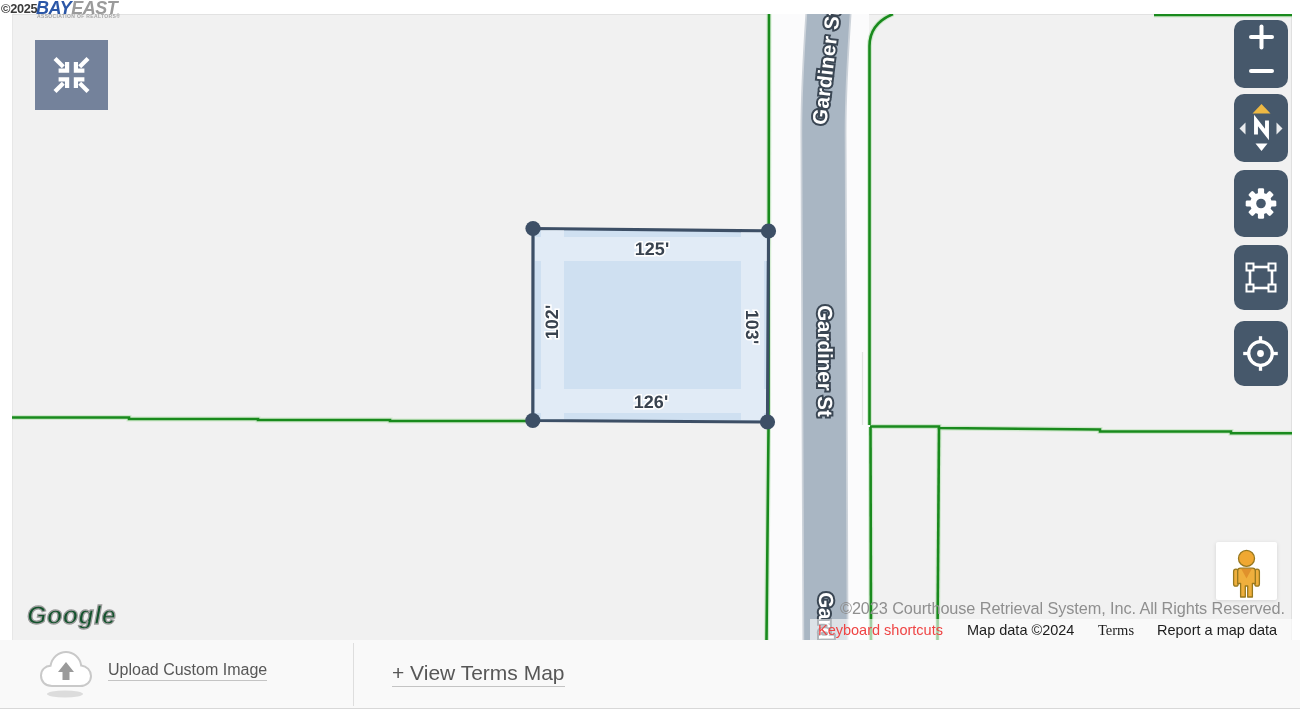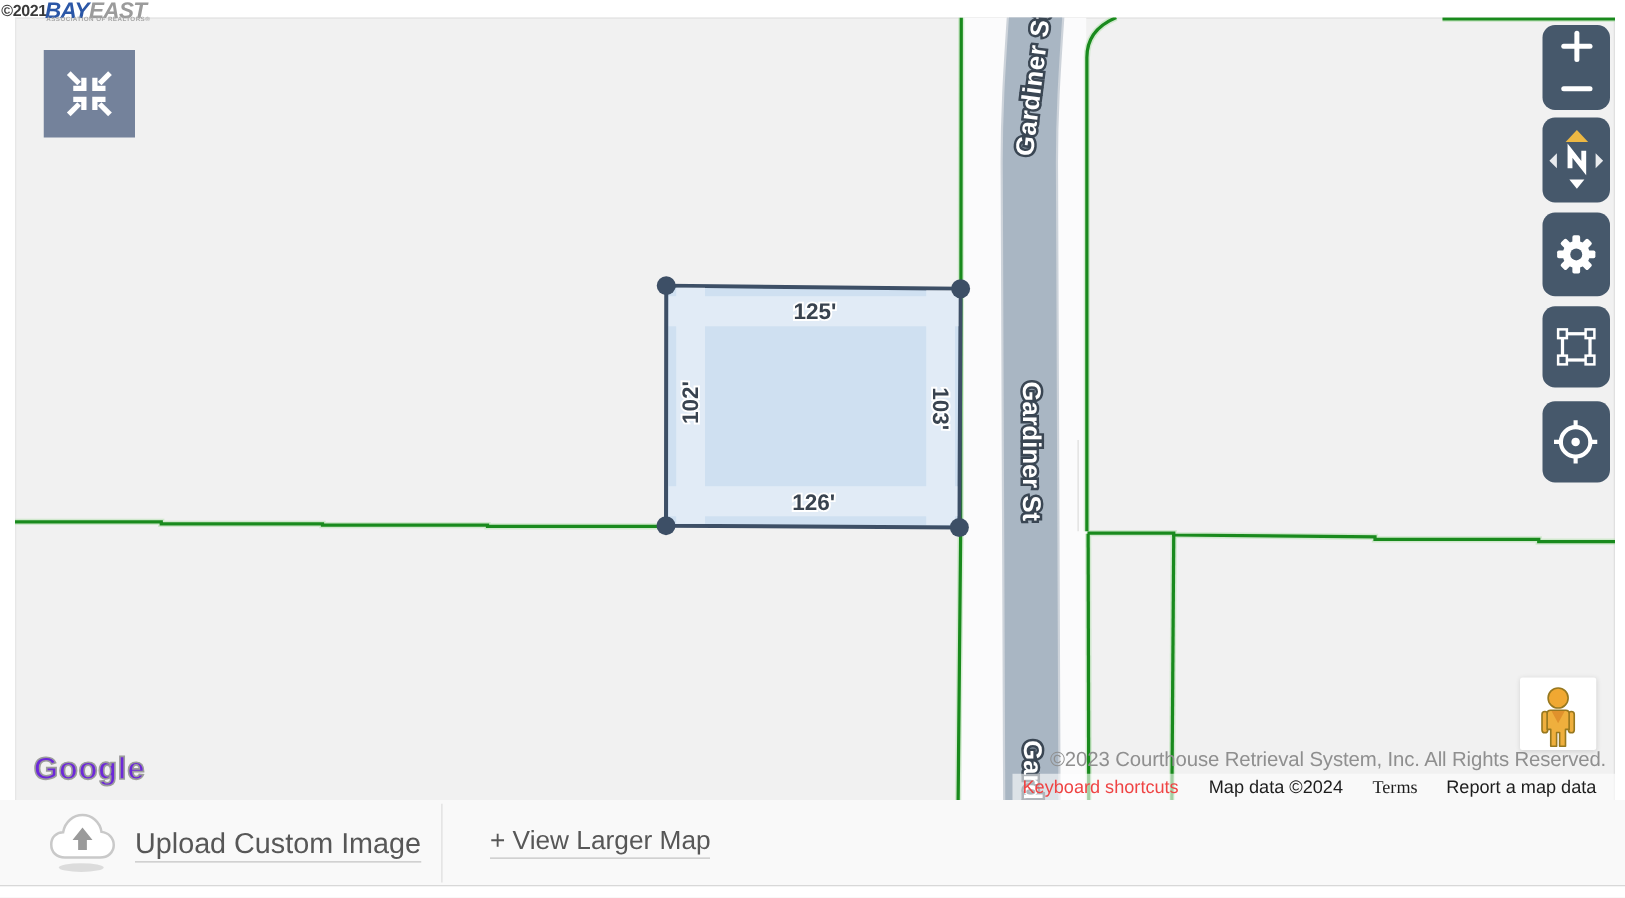--- a/index.html
+++ b/index.html
@@ -86,23 +86,23 @@
 <div class="abs" style="left:840px;top:599px;font-size:16.3px;color:#8f8f8f;letter-spacing:-0.1px;white-space:nowrap;">©2023 Courthouse Retrieval System, Inc. All Rights Reserved.</div>
 
 <div class="abs" style="left:818px;top:622px;font-size:14.5px;color:#ef4444;white-space:nowrap;">Keyboard shortcuts</div>
 
 <div class="abs" style="left:967px;top:622px;font-size:14.5px;color:#1d1d1d;white-space:nowrap;">Map data ©2024</div>
 
 <div class="abs" style="left:1098px;top:622px;font-size:14.5px;color:#1d1d1d;white-space:nowrap;font-family:Liberation Serif, serif;">Terms</div>
 
 <div class="abs" style="left:1157px;top:622px;font-size:14.5px;color:#1d1d1d;white-space:nowrap;">Report a map data</div>
 
-<div class="abs" style="left:27px;top:601px;font-size:25px;font-weight:bold;color:#6d28d9;-webkit-text-stroke:1.3px #9c9c9c;letter-spacing:0.5px;">Google</div>
-
-<div class="abs" style="left:1px;top:1px;font-size:12.8px;letter-spacing:-0.3px;font-weight:bold;color:#3a3a3a;">©2021</div>
+<div class="abs" style="left:27px;top:601px;font-size:25px;font-weight:bold;color:#14532d;-webkit-text-stroke:1.3px #9c9c9c;letter-spacing:0.5px;font-style:italic;">Google</div>
+
+<div class="abs" style="left:1px;top:1px;font-size:12.8px;letter-spacing:-0.3px;font-weight:bold;color:#3a3a3a;">©2025</div>
 
 <div class="abs" style="left:36px;top:-2px;font-size:18px;font-weight:bold;font-style:italic;letter-spacing:-0.5px;"><span style="color:#2b57a7;">BAY</span><span style="color:#9b9b9b;">EAST</span></div>
 
 <div class="abs" style="left:37px;top:13px;font-size:5px;font-weight:bold;color:#a6a6a6;letter-spacing:0.35px;">ASSOCIATION OF REALTORS®</div>
 
 <div class="abs" style="left:35px;top:40px;width:73px;height:70px;background:#74829b;">
   <svg width="73" height="70" viewBox="0 0 73 70">
     <g stroke="#ffffff" stroke-width="4.2" fill="none">
       <path d="M23.6,30.6 L32.1,30.6 L32.1,22.1"></path>
         <line x1="20" y1="18.5" x2="28.3" y2="26.8"></line>
@@ -200,17 +200,17 @@
 </div>
 
 <div class="abs" style="left:0;top:640px;width:1300px;height:68px;background:#f9f9f9;border-bottom:1.5px solid #d8d8d8;"></div>
 
 <svg class="abs" style="left:38px;top:648px;" width="56" height="52" viewBox="0 0 56 52">
   <ellipse cx="27" cy="46" rx="18" ry="3.5" fill="#dcdcdc"></ellipse>
   <path d="M14,38 C7,38 3,33.5 3,27.5 C3,21.8 7.2,18 12.5,17.8 C14,9.5 20.5,4 28,4 C35.5,4 42,9.5 43.2,17.5 C48.8,18 53,22.5 53,28 C53,33.8 48.5,38 42,38 Z" fill="#ffffff" stroke="#c9c9c9" stroke-width="2"></path>
   <path d="M28,14 L36,24 L31.5,24 L31.5,32 L24.5,32 L24.5,24 L20,24 Z" fill="#9a9a9a"></path>
 </svg>
 
-<div class="abs" style="left:108px;top:661px;font-size:23px;color:#575757;border-bottom:1px solid #c4c4c4;padding-bottom:1px;">Upload Custom Image</div>
+<div class="abs" style="left:108px;top:661px;font-size:16px;color:#575757;border-bottom:1px solid #c4c4c4;padding-bottom:1px;">Upload Custom Image</div>
 
 <div class="abs" style="left:353px;top:643px;width:1px;height:63px;background:#dedede;"></div>
 
-<div class="abs" style="left:392px;top:661px;font-size:21px;color:#575757;border-bottom:1px solid #c4c4c4;padding-bottom:1px;">+ View Larger Map</div>
+<div class="abs" style="left:392px;top:661px;font-size:21px;color:#575757;border-bottom:1px solid #c4c4c4;padding-bottom:1px;">+ View Terms Map</div>
 
 </body></html>

